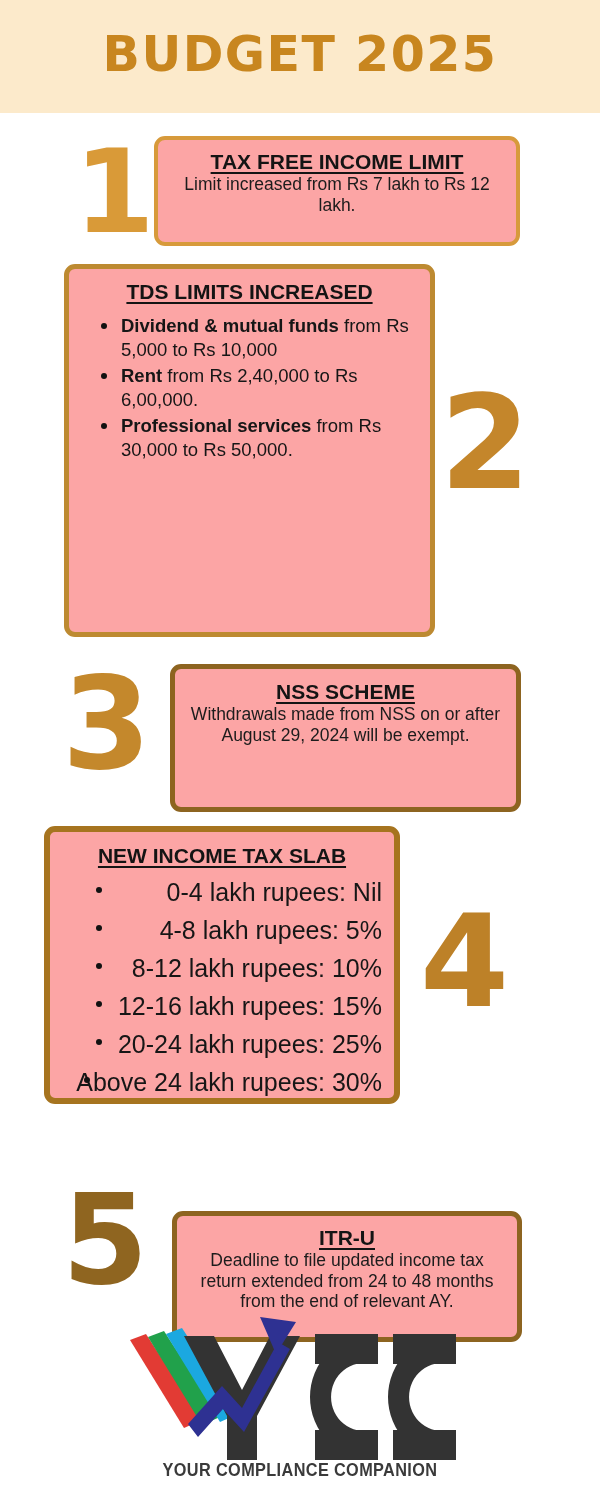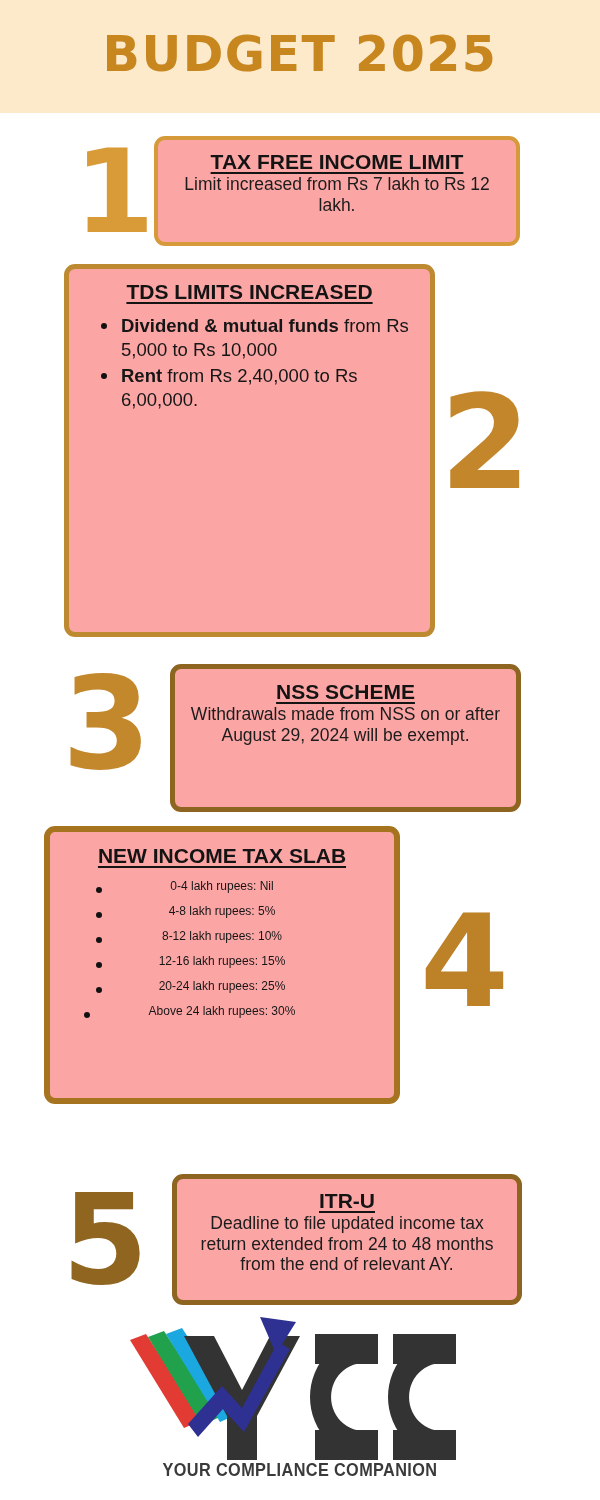--- a/index.html
+++ b/index.html
@@ -135,40 +135,40 @@
     left: 420px; top: 898px;
     font-size: 128px; color: #bd8128;
   }
   .slabs {
     list-style: none;
     margin: 12px 0 0 0;
     padding: 0;
   }
   .slabs li {
     position: relative;
-    text-align: center;
-    font-size: 12px;
+    text-align: right;
+    font-size: 25px;
     line-height: 1;
     color: #161616;
     padding: 0 4px;
     margin-bottom: 13px;
   }
   .slabs li::before {
     content: "";
     position: absolute;
     left: 38px; top: 7px;
     width: 6px; height: 6px;
     border-radius: 50%;
     background: #111111;
   }
   .slabs li.wide::before { left: 26px; }
 
   
   #card5 {
-    left: 172px; top: 1174px; width: 350px; height: 131px;
+    left: 172px; top: 1211px; width: 350px; height: 131px;
     border-width: 5px; border-color: #8d6420;
     padding: 10px 10px 0 10px;
   }
   #num5 {
     left: 62px; top: 1178px;
     font-size: 124px; color: #8f6520;
   }
 
   
   #logo {
@@ -201,20 +201,21 @@
   <p class="card-title">TAX FREE INCOME LIMIT</p>
   <p class="card-body">Limit increased from Rs 7 lakh to Rs 12 lakh.</p>
 </div>
 
 <div class="numeral" id="num2">2</div>
 <div class="card" id="card2">
   <p class="card-title">TDS LIMITS INCREASED</p>
   <ul class="bullets">
     <li><b>Dividend &amp; mutual funds</b><span> from Rs 5,000 to Rs 10,000</span></li>
     <li><b>Rent</b><span> from Rs 2,40,000 to Rs 6,00,000.</span></li>
+    <li><b>Professional services</b><span> from Rs 30,000 to Rs 50,000.</span></li>
   </ul>
 </div>
 
 <div class="numeral" id="num3">3</div>
 <div class="card" id="card3">
   <p class="card-title">NSS SCHEME</p>
   <p class="card-body">Withdrawals made from NSS on or after August 29, 2024 will be exempt.</p>
 </div>
 
 <div class="numeral" id="num4">4</div>

